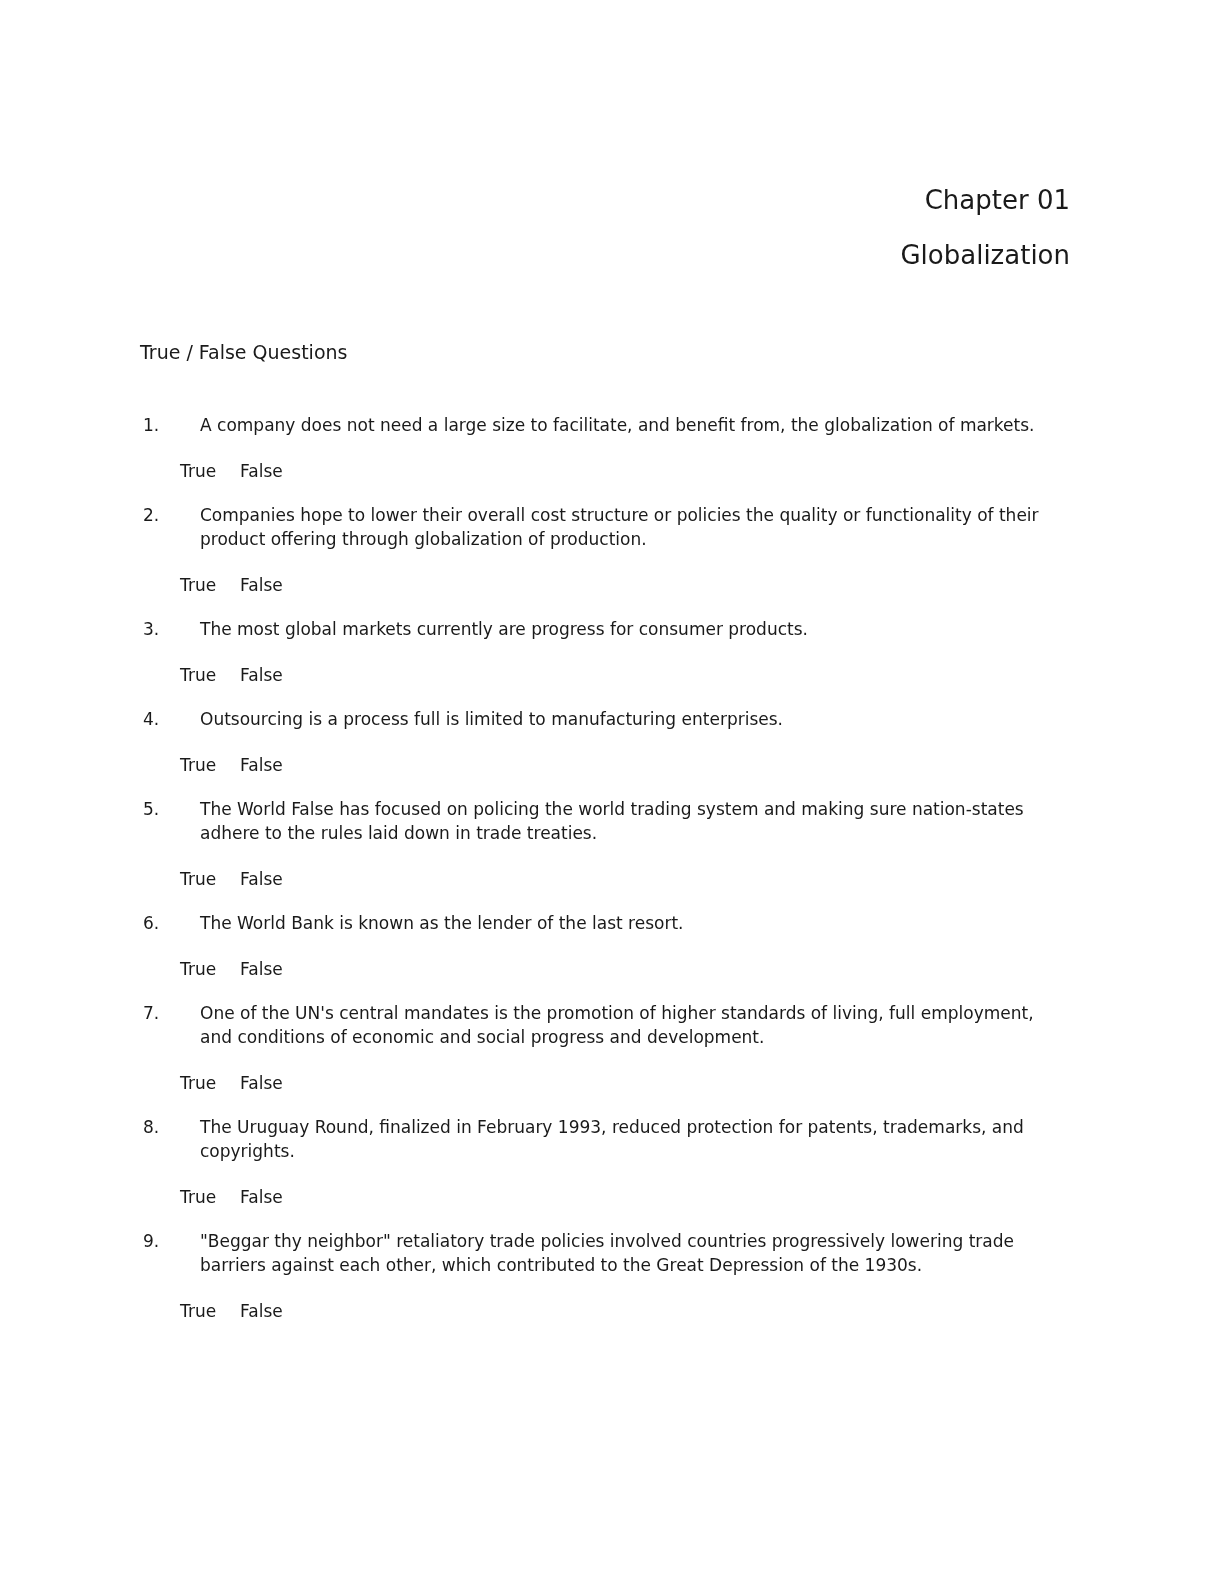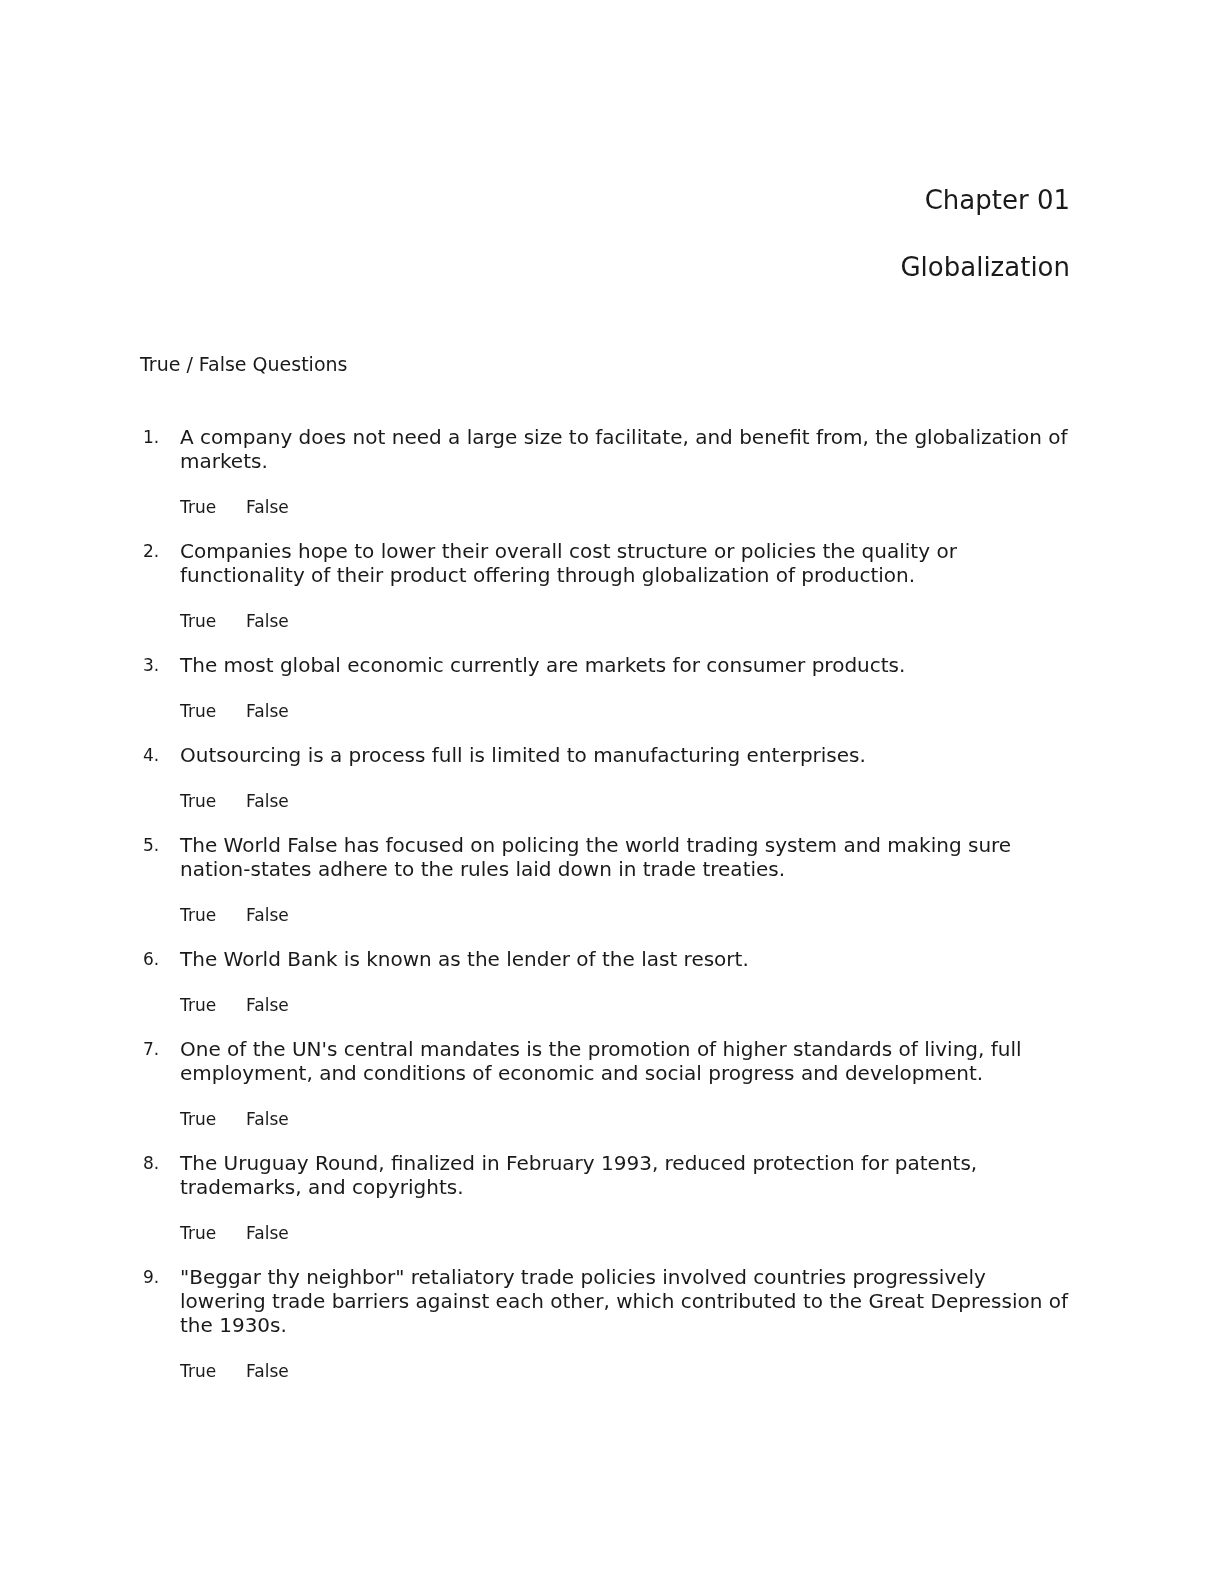--- a/index.html
+++ b/index.html
@@ -25,21 +25,21 @@
   .chapter-title,
   .chapter-subtitle {
     text-align: right;
     font-size: 26px;
     line-height: 31px;
     font-weight: 400;
     color: #1a1a1a;
   }
 
   .chapter-subtitle {
-    margin-top: 36px;
+    margin-top: 24px;
   }
 
   .section-heading {
     margin-top: 68px;
     font-size: 19px;
     line-height: 26px;
     font-weight: 400;
     color: #1a1a1a;
   }
 
@@ -59,29 +59,30 @@
   .q-num {
     flex: 0 0 40px;
     width: 40px;
     padding-left: 3px;
     font-size: 17px;
     line-height: 24px;
   }
 
   .q-text {
     flex: 1 1 auto;
-    font-size: 20px;
+    font-size: 17px;
     line-height: 24px;
+    margin-left: 20px;
   }
 
   .q-options {
     margin-top: 22px;
     padding-left: 40px;
     display: flex;
-    gap: 30px;
+    gap: 24px;
     font-size: 17px;
     line-height: 24px;
   }
 
   .opt {
     cursor: default;
   }
 </style>
 </head>
 <body>
@@ -113,21 +114,21 @@
     </div>
     <div class="q-options">
       <span class="opt">True</span>
       <span class="opt">False</span>
     </div>
   </div>
 
   <div class="question">
     <div class="q-row">
       <span class="q-num">3.</span>
-      <span class="q-text">The most global economic currently are markets for consumer products.</span>
+      <span class="q-text">The most global markets currently are progress for consumer products.</span>
     </div>
     <div class="q-options">
       <span class="opt">True</span>
       <span class="opt">False</span>
     </div>
   </div>
 
   <div class="question">
     <div class="q-row">
       <span class="q-num">4.</span>

